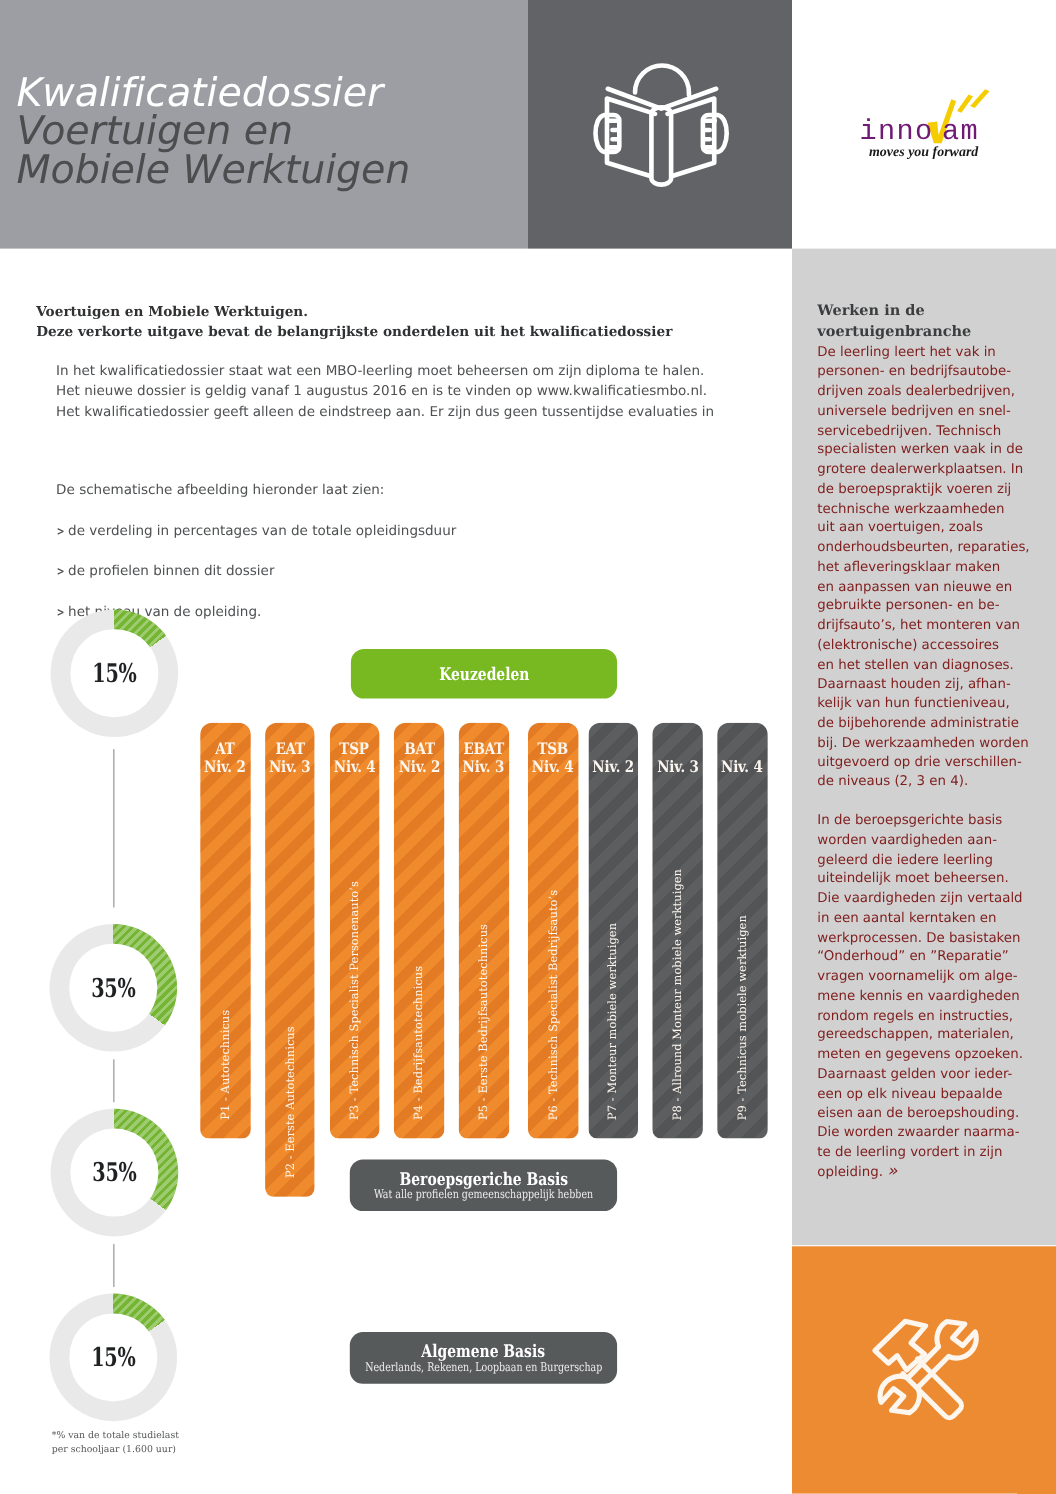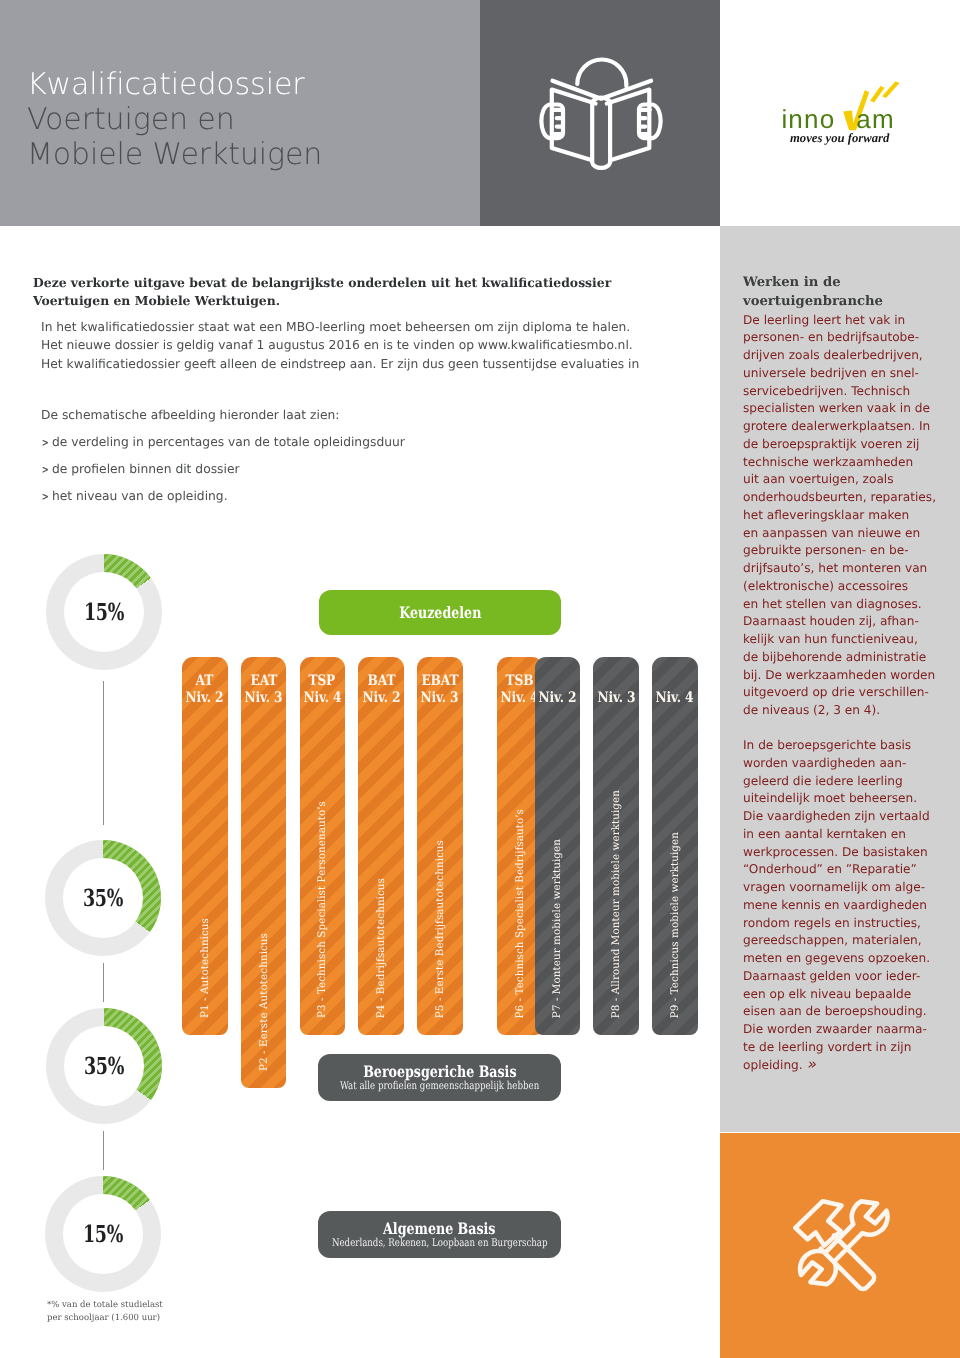--- a/index.html
+++ b/index.html
@@ -5,30 +5,30 @@
 <style>
   html,body{margin:0;padding:0;background:#fff;}
   body{width:960px;height:1358px;font-family:"DejaVu Sans",sans-serif;overflow:hidden;position:relative;-webkit-font-smoothing:antialiased;text-rendering:geometricPrecision;}
   .page{position:absolute;left:0;top:0;width:960px;height:1358px;}
 
   
   .hdr{position:absolute;left:0;top:0;width:960px;height:226px;}
   .hdr-light{position:absolute;left:0;top:0;width:480px;height:226px;background:#9c9ea3;}
   .hdr-dark{position:absolute;left:480px;top:0;width:240px;height:226px;background:#616366;}
   .hdr-white{position:absolute;left:720px;top:0;width:240px;height:226px;background:#ffffff;}
-  .hdr-title{position:absolute;left:27px;top:68px;width:440px;font-family:"DejaVu Sans",sans-serif;
-             font-weight:300;font-size:30px;line-height:34.8px;letter-spacing:-0.1px;color:#4b4d4f;white-space:nowrap;}
+  .hdr-title{position:absolute;left:15px;top:68px;width:440px;font-family:"DejaVu Sans",sans-serif;
+             font-weight:300;font-size:36px;line-height:34.8px;letter-spacing:-0.1px;color:#4b4d4f;white-space:nowrap;font-style:italic;}
   .hdr-title .l1{color:#ffffff;display:block;}
   .hdr-title .l2{display:block;}
   .hdr-title .l3{display:block;}
   .book-icon{position:absolute;left:535px;top:55px;width:150px;height:125px;}
   .logo{position:absolute;left:775px;top:80px;width:150px;height:70px;}
   .logo-mark{position:absolute;left:0;top:0;width:150px;height:70px;fill:#f5cc00;}
-  .logo-word{position:absolute;left:0;top:0;width:150px;height:70px;font-family:Liberation Sans, sans-serif;
-             font-size:26px;line-height:26px;color:#4d7c0f;letter-spacing:1.2px;}
+  .logo-word{position:absolute;left:0;top:0;width:150px;height:70px;font-family:Liberation Mono, monospace;
+             font-size:26px;line-height:26px;color:#701a75;letter-spacing:1.2px;}
   .logo-word span{position:absolute;}
   .logo-w1{left:6.4px;top:25.5px;}
   .logo-w2{left:81.3px;top:25.5px;}
   .logo-tag{position:absolute;left:15px;top:51.5px;font-family:"Liberation Serif",serif;font-style:italic;font-weight:bold;
             font-size:12.7px;line-height:13px;color:#17181a;letter-spacing:0px;white-space:nowrap;}
 
   
   .rightcol{position:absolute;left:720px;top:226px;width:284px;height:906px;background:#d1d1d1;}
   .rc-inner{position:absolute;left:23px;top:47px;width:210px;}
   .rc-h{font-family:"DejaVu Serif",serif;font-weight:bold;font-size:13.2px;line-height:19.3px;color:#3b3d3f;margin:0 0 0 0;letter-spacing:0px;white-space:nowrap;}
@@ -36,21 +36,21 @@
   .rc-p2{position:absolute;left:23px;top:511px;width:210px;}
   .chev{font-size:15px;line-height:0;}
 
   
   .orangepanel{position:absolute;left:720px;top:1133px;width:240px;height:225px;background:#ed8b33;}
   .tools-icon{position:absolute;left:786px;top:1195px;width:110px;height:110px;}
 
   
   .intro{position:absolute;left:33px;top:274px;width:640px;}
   .intro b{font-family:"DejaVu Serif",serif;font-weight:bold;font-size:12.4px;line-height:18px;color:#2f3133;letter-spacing:0px;display:block;white-space:nowrap;}
-  .intro p{font-size:12.3px;line-height:18.4px;color:#4d4f51;margin:8px;letter-spacing:0px;white-space:nowrap;}
+  .intro p{font-size:12.3px;line-height:18.4px;color:#4d4f51;margin:18px;letter-spacing:0px;white-space:nowrap;}
   .intro .gap{height:17px;}
   .intro .li{display:block;}
   .intro .li i{font-style:normal;color:#4d4f51;font-weight:bold;font-size:10.5px;display:inline-block;width:7px;transform:scaleX(0.8);}
 
   
   .diagram{position:absolute;left:0;top:0;width:720px;height:1358px;}
   .connector{position:absolute;width:1px;background:#8b8d8f;}
 
   .donut{position:absolute;width:116px;height:116px;}
   .donut .ring{position:absolute;inset:0;border-radius:50%;}
@@ -128,22 +128,22 @@
       </svg>
       <div class="logo-word">
         <span class="logo-w1">inno</span>
         <span class="logo-w2">am</span>
       </div>
       <div class="logo-tag">moves you forward</div>
     </div>
   </div>
 
   <div class="intro">
+    <b>Voertuigen en Mobiele Werktuigen.</b>
     <b>Deze verkorte uitgave bevat de belangrijkste onderdelen uit het kwalificatiedossier</b>
-    <b>Voertuigen en Mobiele Werktuigen.</b>
     <p>
       <span class="li">In het kwalificatiedossier staat wat een MBO-leerling moet beheersen om zijn diploma te halen.</span>
       <span class="li">Het nieuwe dossier is geldig vanaf 1 augustus 2016 en is te vinden op www.kwalificatiesmbo.nl.</span>
       <span class="li">Het kwalificatiedossier geeft alleen de eindstreep aan. Er zijn dus geen tussentijdse evaluaties in</span>
     </p>
     <div class="gap"></div>
     <p>De schematische afbeelding hieronder laat zien:</p>
     <p class="li"><i>&gt;</i> <span>de verdeling in percentages van de totale opleidingsduur</span></p>
     <p class="li"><i>&gt;</i> <span>de profielen binnen dit dossier</span></p>
     <p class="li"><i>&gt;</i> <span>het niveau van de opleiding.</span></p>
@@ -272,21 +272,21 @@
         <div class="vlabel">
           <span>P4 - Bedrijfsautotechnicus</span>
         </div>
       </div>
       <div class="bar bar-orange" style="left: 417px; top: 657px; height: 378px;">
         <div class="code"><span>EBAT</span><br><span>Niv. 3</span></div>
         <div class="vlabel">
           <span>P5 - Eerste Bedrijfsautotechnicus</span>
         </div>
       </div>
-      <div class="bar bar-orange" style="left: 497px; top: 657px; height: 378px;">
+      <div class="bar bar-orange" style="left: 480px; top: 657px; height: 378px;">
         <div class="code"><span>TSB</span><br><span>Niv. 4</span></div>
         <div class="vlabel">
           <span>P6 - Technisch Specialist Bedrijfsauto’s</span>
         </div>
       </div>
       <div class="bar bar-grey" style="left: 534.5px; top: 657px; height: 378px;">
         <div class="code"><span>&nbsp;</span><br><span>Niv. 2</span></div>
         <div class="vlabel">
           <span>P7 - Monteur mobiele werktuigen</span>
         </div>

